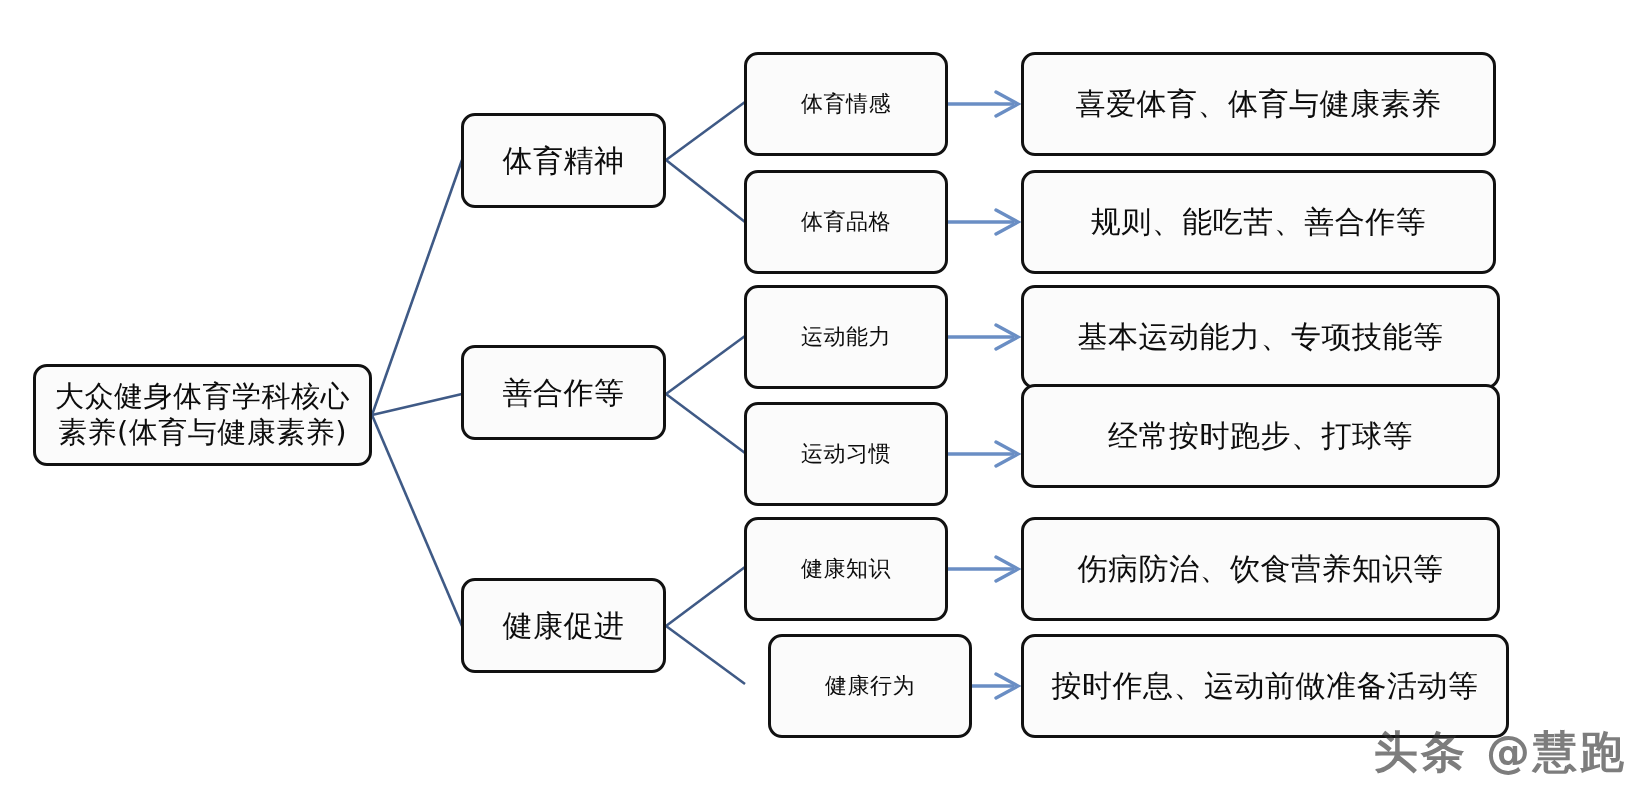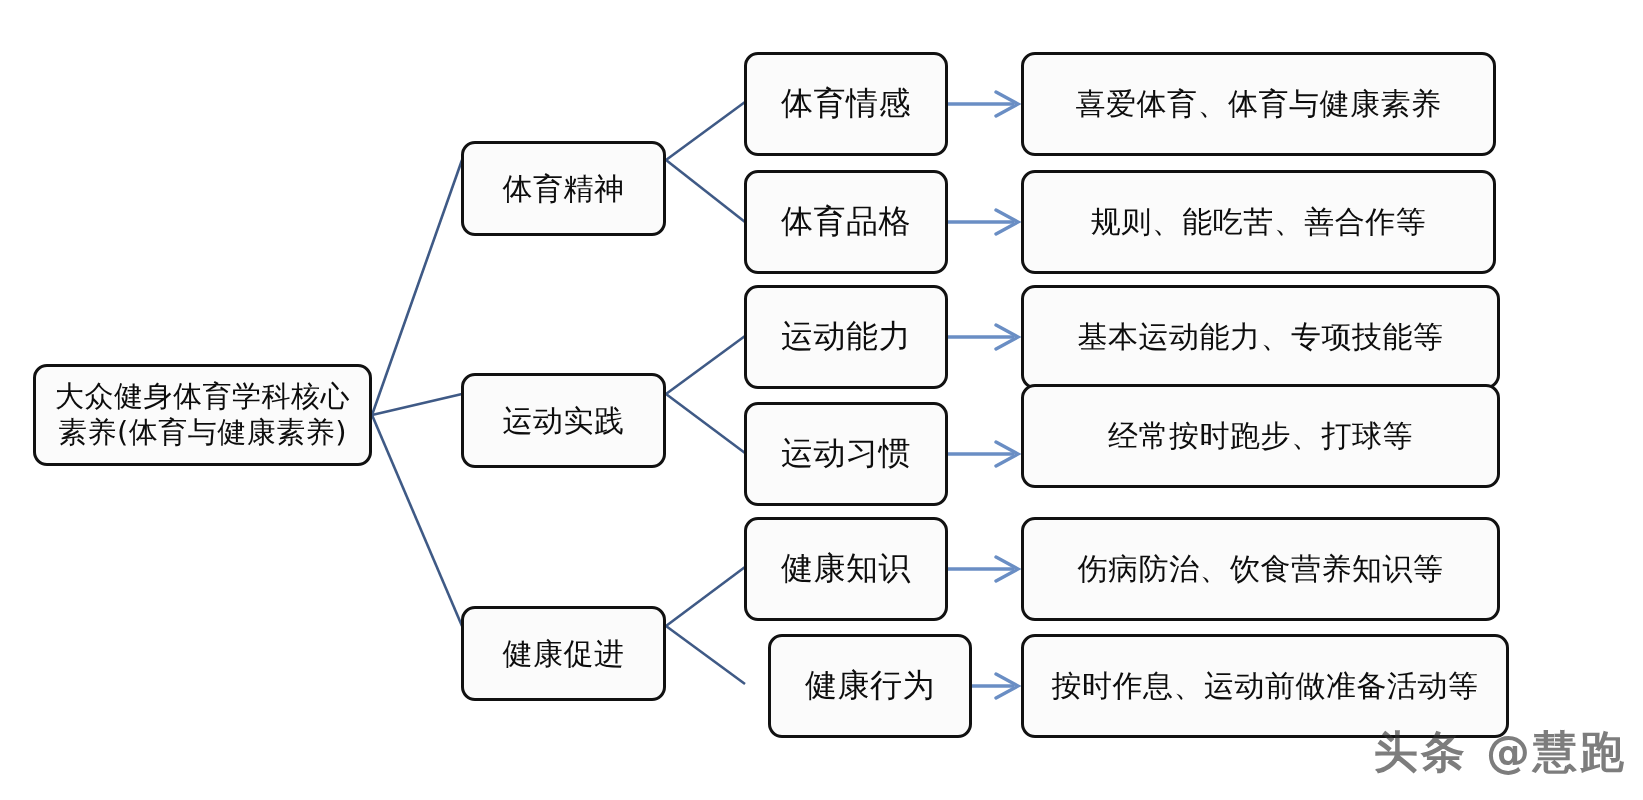--- a/index.html
+++ b/index.html
@@ -39,24 +39,23 @@
     line-height: 1.24;
     letter-spacing: 0.5px;
     z-index: 2;
   }
   .node-root {
     font-size: 29px;
     padding: 20px 10px;
   }
   .node-l2 {
     font-size: 30px;
-    margin-top: 28px;
   }
   .node-l3 {
-    font-size: 32px;
+    font-size: 22px;
   }
   .node-leaf {
     font-size: 30px;
   }
   .watermark {
     position: absolute;
     right: 16px;
     bottom: 18px;
     font-size: 44px;
     color: #2e2e2e;
@@ -127,21 +126,21 @@
     <div style="display:block;">
       <span>大众健身体育学科核心</span><br>
       <span>素养(体育与健康素养)</span>
     </div>
   </div>
 
   <div class="node node-l2" style="left:461px; top:113px; width:205px; height:95px;">
     <span>体育精神</span>
   </div>
   <div class="node node-l2" style="left:461px; top:345px; width:205px; height:95px;">
-    <span>运动实践</span>
+    <span>善合作等</span>
   </div>
   <div class="node node-l2" style="left:461px; top:578px; width:205px; height:95px;">
     <span>健康促进</span>
   </div>
 
   <div class="node node-l3" style="left:744px; top:52px; width:204px; height:104px;">
     <span>体育情感</span>
   </div>
   <div class="node node-l3" style="left:744px; top:170px; width:204px; height:104px;">
     <span>体育品格</span>

